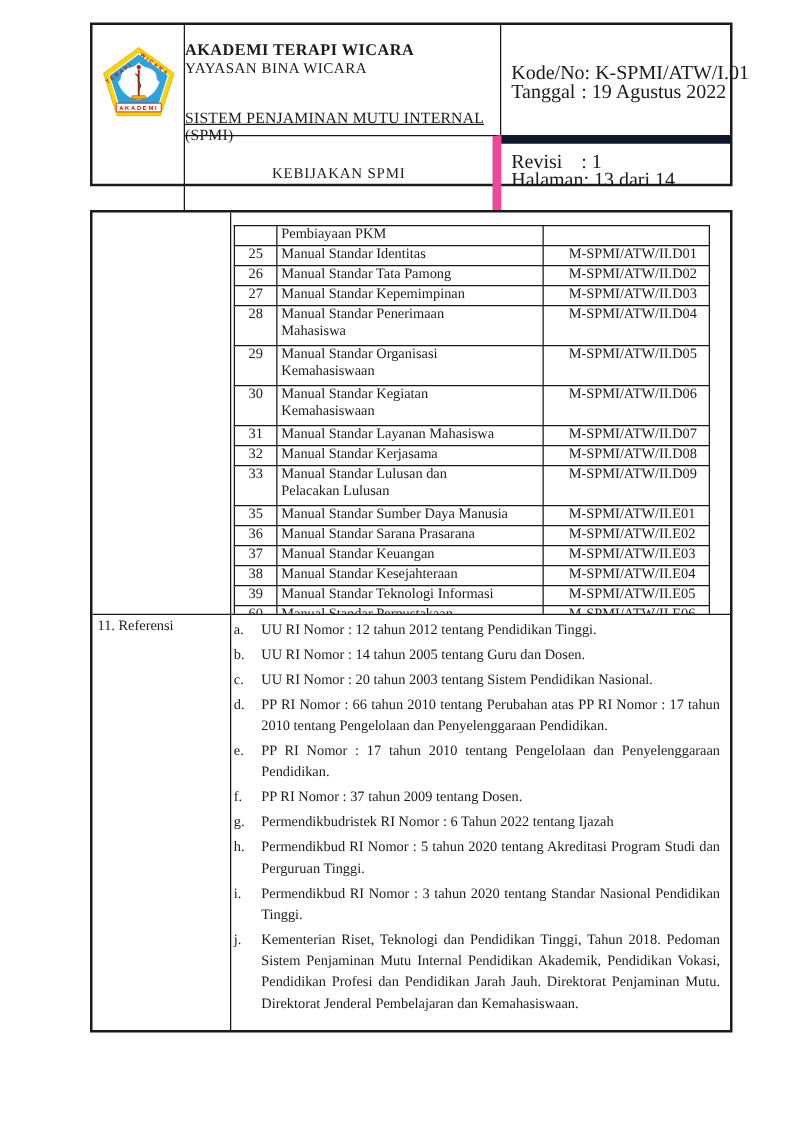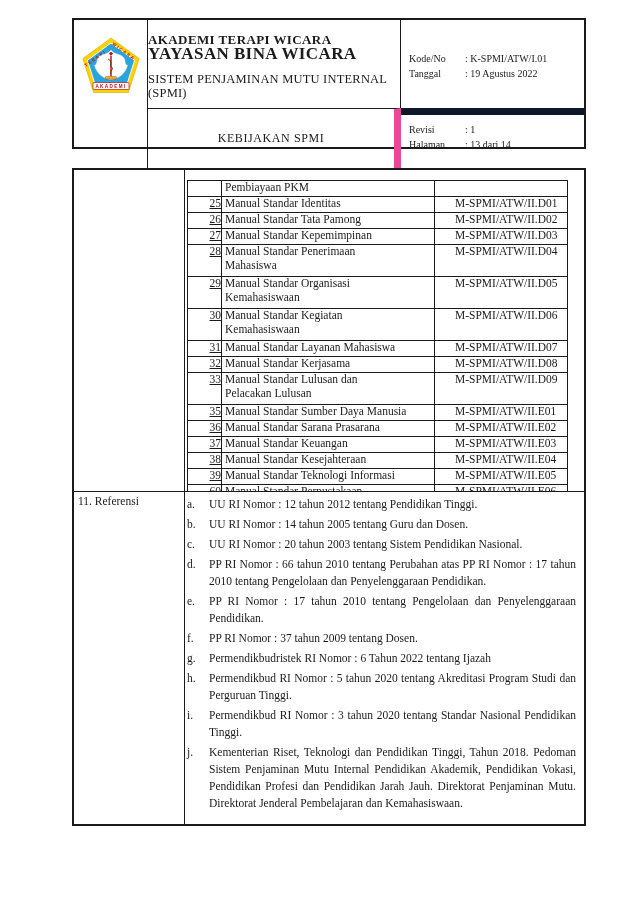--- a/index.html
+++ b/index.html
@@ -18,26 +18,26 @@
     display:grid;grid-template-columns:74px 1fr 183px;grid-template-rows:88px 1fr;
     background:#fff;
   }
   .hdr-logo-cell{grid-row:1/3;border-right:1px solid #1a1a1a;display:flex;justify-content:center;align-items:flex-start;padding-top:16px;box-sizing:border-box;}
   .hdr-center-top{border-right:1px solid #1a1a1a;padding-top:12px;box-sizing:border-box;}
   .hdr-meta-top{padding:31px 4px 0 8px;box-sizing:border-box;}
   .hdr-center-bottom{border-right:7px solid #ec4899;border-top:1px solid #1a1a1a;display:flex;align-items:center;justify-content:center;box-sizing:border-box;}
   .hdr-meta-bottom{border-top:7px solid #0f172a;padding:7px 4px 16px 8px;box-sizing:border-box;}
 
   .t-institution{font-size:13px;font-weight:bold;letter-spacing:.4px;line-height:15px;}
-  .t-foundation{font-size:17px;letter-spacing:.4px;line-height:14px;font-weight:bold;}
-  .t-system{font-size:12.5px;letter-spacing:.2px;line-height:14px;margin-top:11px;}
+  .t-foundation{font-size:12px;letter-spacing:.4px;line-height:14px;}
+  .t-system{font-size:12.5px;letter-spacing:.2px;line-height:14px;margin-top:26px;text-decoration:underline;}
   .t-system2{font-size:12.5px;letter-spacing:.2px;line-height:14px;}
   .t-doctitle{font-size:12px;letter-spacing:.6px;}
 
-  .meta-line{display:flex;font-size:10px;line-height:15px;}
+  .meta-line{display:flex;font-size:16px;line-height:15px;}
   .meta-label{flex:0 0 56px;}
   .meta-value{flex:1;white-space:nowrap;}
 
   
   .body-table{
     position:absolute;left:72px;top:168px;width:514px;height:658px;
     border:2px solid #1a1a1a;box-sizing:border-box;
     display:grid;grid-template-columns:111px 1fr;grid-template-rows:321px 1fr;
     background:#fff;
   }
@@ -51,21 +51,21 @@
     border-collapse:collapse;margin-left:2px;width:380px;height:321px;
     table-layout:fixed;font-size:11.5px;margin-top:10px;
   }
   table.manual col.c-no{width:34px;}
   table.manual col.c-name{width:213px;}
   table.manual col.c-code{width:133px;}
   table.manual td{
     border:1px solid #1a1a1a;vertical-align:top;
     padding:0 3px;line-height:13.8px;overflow:hidden;white-space:nowrap;
   }
-  table.manual td.no{text-align:right;padding:0;text-decoration:underline;}
+  table.manual td.no{text-align:center;padding:0;}
   table.manual td.code{padding-left:20px;}
   tr.r-single{height:15px;}
   tr.r-double{height:30px;}
 
   
   .ref-item{display:flex;margin:0 0 3px 0;font-size:11.5px;line-height:17px;}
   .ref-marker{flex:0 0 22px;}
   .ref-text{flex:1;text-align:justify;}
 
   

